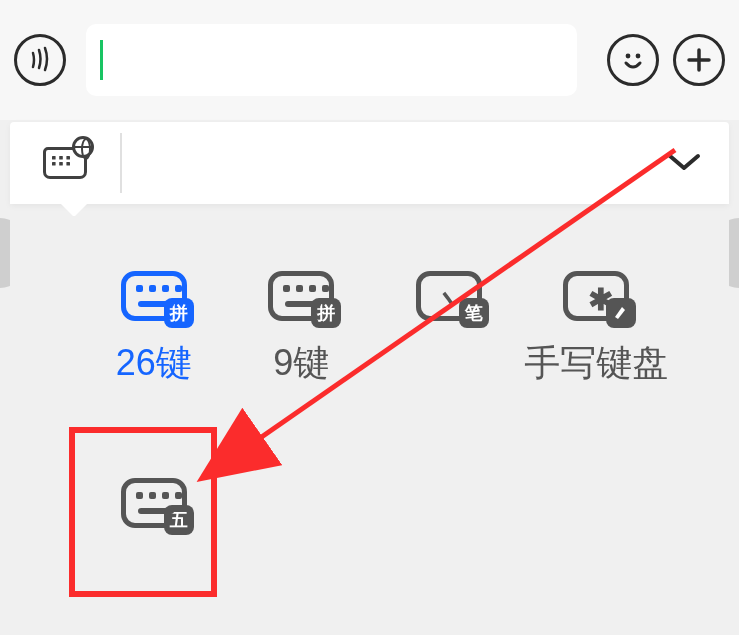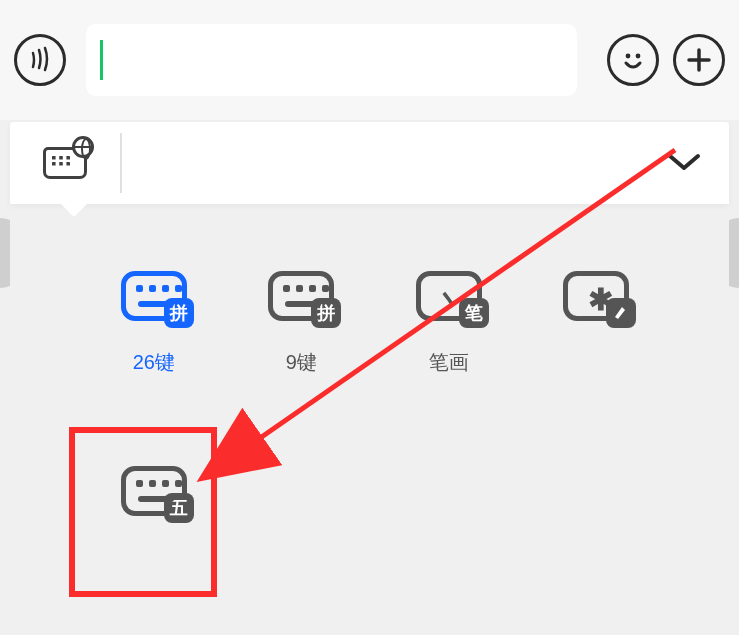--- a/index.html
+++ b/index.html
@@ -76,21 +76,21 @@
     background:#f0f0f0;
   }
   .grid {
     position:absolute; left:70px; top:55px; width:590px;
     display:grid; grid-template-columns:repeat(4,1fr); row-gap:90px;
   }
   .opt {
     display:flex; flex-direction:column; align-items:center;
     cursor:pointer;
   }
-  .opt-label { margin-top:28px; font-size:20px; color:#555; }
+  .opt-label { margin-top:18px; font-size:36px; color:#555; }
   .opt.selected .opt-label { color:#1565ff; font-weight:500; }
 
   
   .kb-ico { position:relative; width:66px; height:50px; border:5px solid #555; border-radius:14px; }
   .opt.selected .kb-ico { border-color:#1565ff; }
   .kb-dots::before {
     content:""; position:absolute; left:10px; top:9px; width:7px; height:7px; background:#555; border-radius:2px;
     box-shadow: 13px 0 #555, 26px 0 #555, 39px 0 #555;
   }
   .kb-dots::after {
@@ -188,32 +188,32 @@
           <div class="kb-badge">拼</div>
         </div>
         <div class="opt-label">9键</div>
       </div>
 
       <div class="opt">
         <div class="kb-ico kb-stroke">
           <span class="sglyph">丶</span>
           <div class="kb-badge">笔</div>
         </div>
-        <div class="opt-label">笔画</div>
       </div>
 
       <div class="opt">
         <div class="kb-ico kb-hand">
           <span class="hglyph">✱</span>
           <div class="kb-badge" style="background:#555">
             <svg width="18" height="18" viewBox="0 0 18 18" style="vertical-align:-2px">
               <path d="M3 14 L10 4 L13 7 L6 16 Z" fill="#fff"></path>
             </svg>
           </div>
         </div>
+        <div class="opt-label">手写键盘</div>
       </div>
 
       <div class="opt">
         <div class="kb-ico kb-dots">
           <div class="kb-badge">五</div>
         </div>
       </div>
 
     </div>
 

